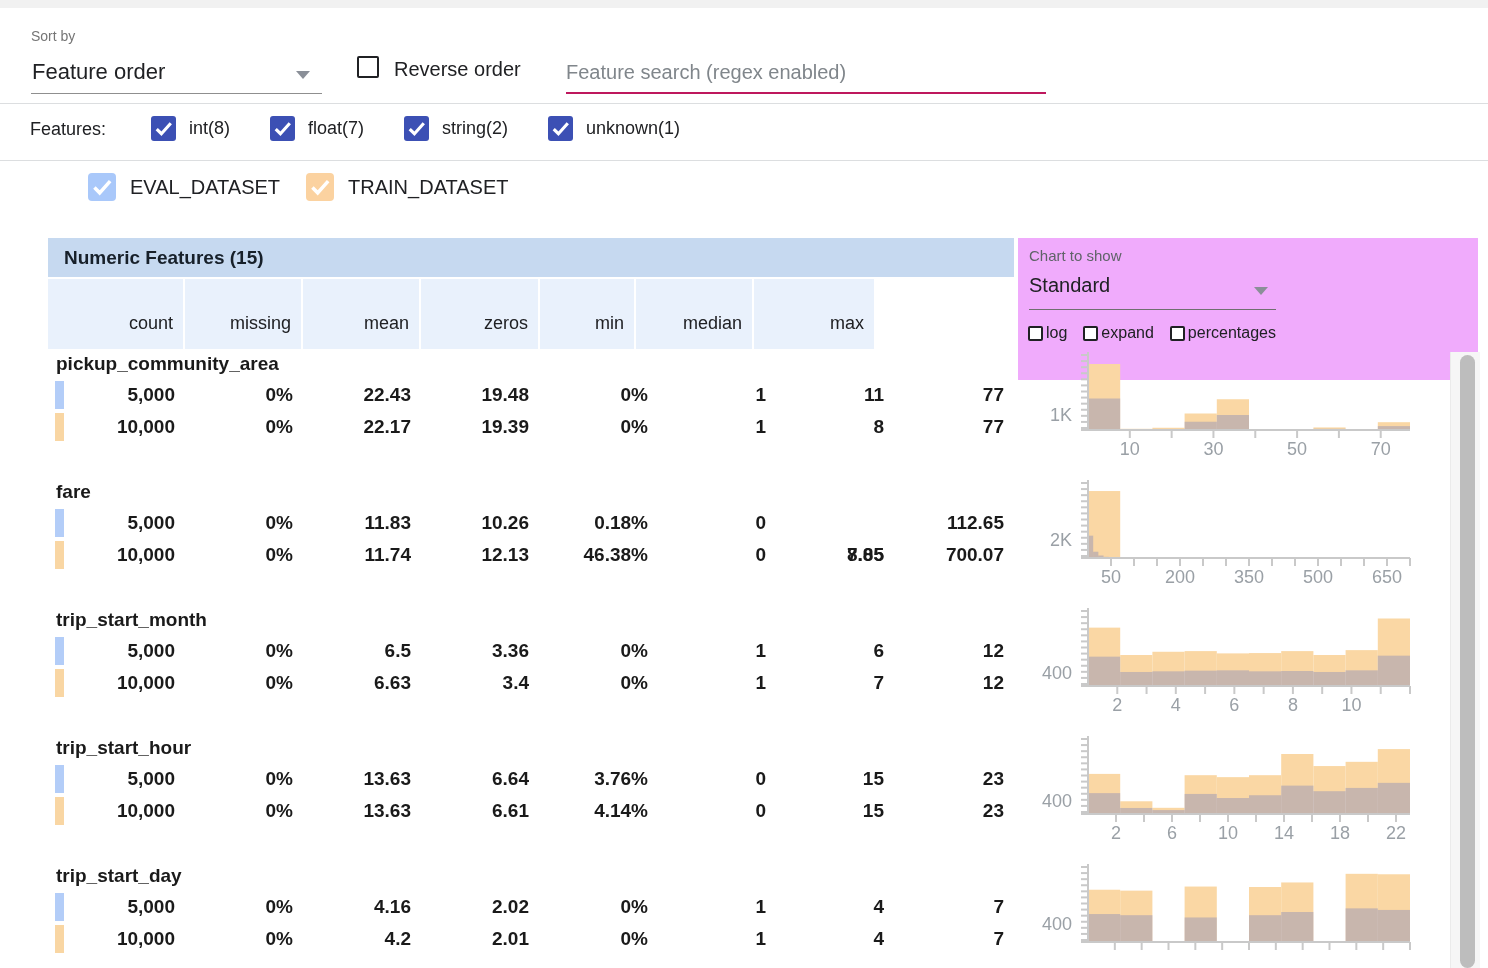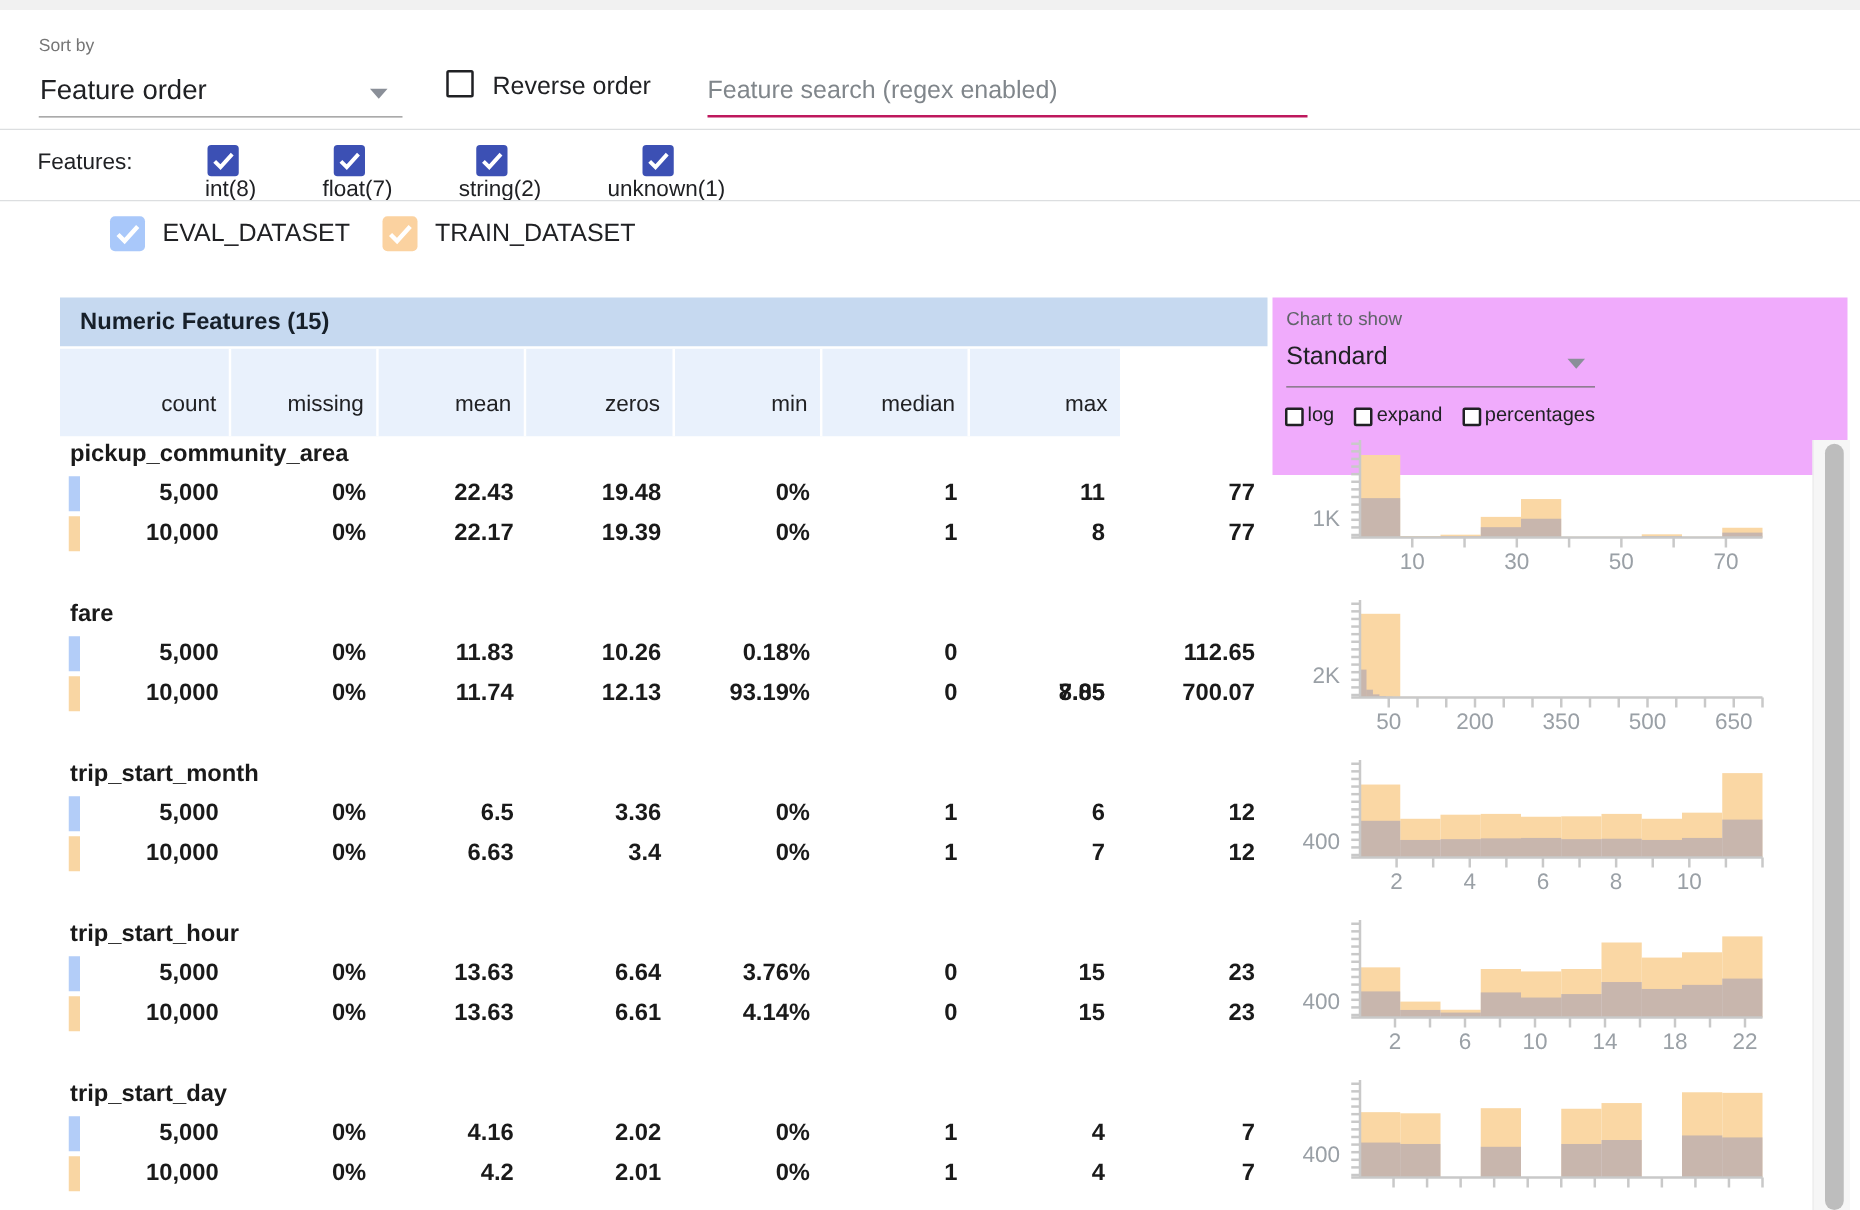--- a/index.html
+++ b/index.html
@@ -23,21 +23,21 @@
   .cb-empty { border:2px solid #202124; border-radius:2px; background:#fff; }
   #reverse-checkbox { left:357px; top:56px; width:22px; height:22px; }
   #reverse-label { left:394px; top:58px; font-size:20px; }
   #feature-search { left:566px; top:52px; width:480px; height:42px; border:none; border-bottom:2px solid #be185d;
     font-size:20px; font-family:"Liberation Sans", sans-serif; color:#202124; background:transparent; outline:none; padding:0; }
   #feature-search::placeholder { color:#80868b; }
 
   
   #features-label { left:30px; top:119px; font-size:18px; }
   #filter-options { left:151px; top:116px; display:flex; gap:40px; }
-  .filter-item { display:flex; align-items:center;flex-direction:column; }
+  .filter-item { display:flex; align-items:center; }
   .cb { display:inline-block; position:relative; }
   .cb svg { position:absolute; left:0; top:0; width:100%; height:100%; }
   .cb-indigo { width:25px; height:25px; border-radius:3px; background:#3c50b4; }
   .filter-label { margin-left:13px; font-size:18px; color:#202124; }
 
   
   #dataset-toggles { left:88px; top:173px; display:flex; gap:26px; }
   .ds-item { display:flex; align-items:center; }
   .cb-ds { width:28px; height:28px; border-radius:4px; }
   .ds-label { margin-left:14px; font-size:20px; color:#202124; }
@@ -144,21 +144,21 @@
   </div>
 
 <div id="nf-band" class="abs">
   <span id="nf-title">Numeric Features (15)</span>
 </div>
 <div id="col-header" class="abs">
     <div class="col-cell" style="width: 137px;">count</div>
     <div class="col-cell" style="width: 118px; padding-left: 44px;">missing</div>
     <div class="col-cell" style="width: 118px;">mean</div>
     <div class="col-cell" style="width: 119px;">zeros</div>
-    <div class="col-cell" style="width: 118px;">min</div>
+    <div class="col-cell" style="width: 96px;">min</div>
     <div class="col-cell" style="width: 118px;">median</div>
     <div class="col-cell" style="width: 120px;">max</div>
   </div>
 
 <div id="chart-panel" class="abs">
   <span id="chart-show-label">Chart to show</span>
   <div id="chart-show-select">
     <span id="chart-show-value">Standard</span>
     <span id="chart-caret" class="caret"></span>
   </div>
@@ -216,21 +216,21 @@
         <span class="stat-cell" style="width: 118px;">0</span>
         <span class="stat-cell" style="width: 118px; margin-top: 32px;">8.05</span>
         <span class="stat-cell" style="width: 120px;">112.65</span>
       </div>
       <div class="stat-row" style="top: 58px;">
         <span class="swatch" style="background: rgb(249, 214, 163);"></span>
         <span class="stat-cell" style="width: 137px;">10,000</span>
         <span class="stat-cell" style="width: 118px;">0%</span>
         <span class="stat-cell" style="width: 118px;">11.74</span>
         <span class="stat-cell" style="width: 118px;">12.13</span>
-        <span class="stat-cell" style="width: 119px;">93.19%</span>
+        <span class="stat-cell" style="width: 119px;">46.38%</span>
         <span class="stat-cell" style="width: 118px;">0</span>
         <span class="stat-cell" style="width: 118px;">7.85</span>
         <span class="stat-cell" style="width: 120px;">700.07</span>
       </div>
     </div>
     <div class="feature-block" style="top: 609px;">
       <div class="feature-name">trip_start_month</div>
       <div class="stat-row" style="top: 26px;">
         <span class="swatch" style="background: rgb(179, 205, 248);"></span>
         <span class="stat-cell" style="width: 137px;">5,000</span>

